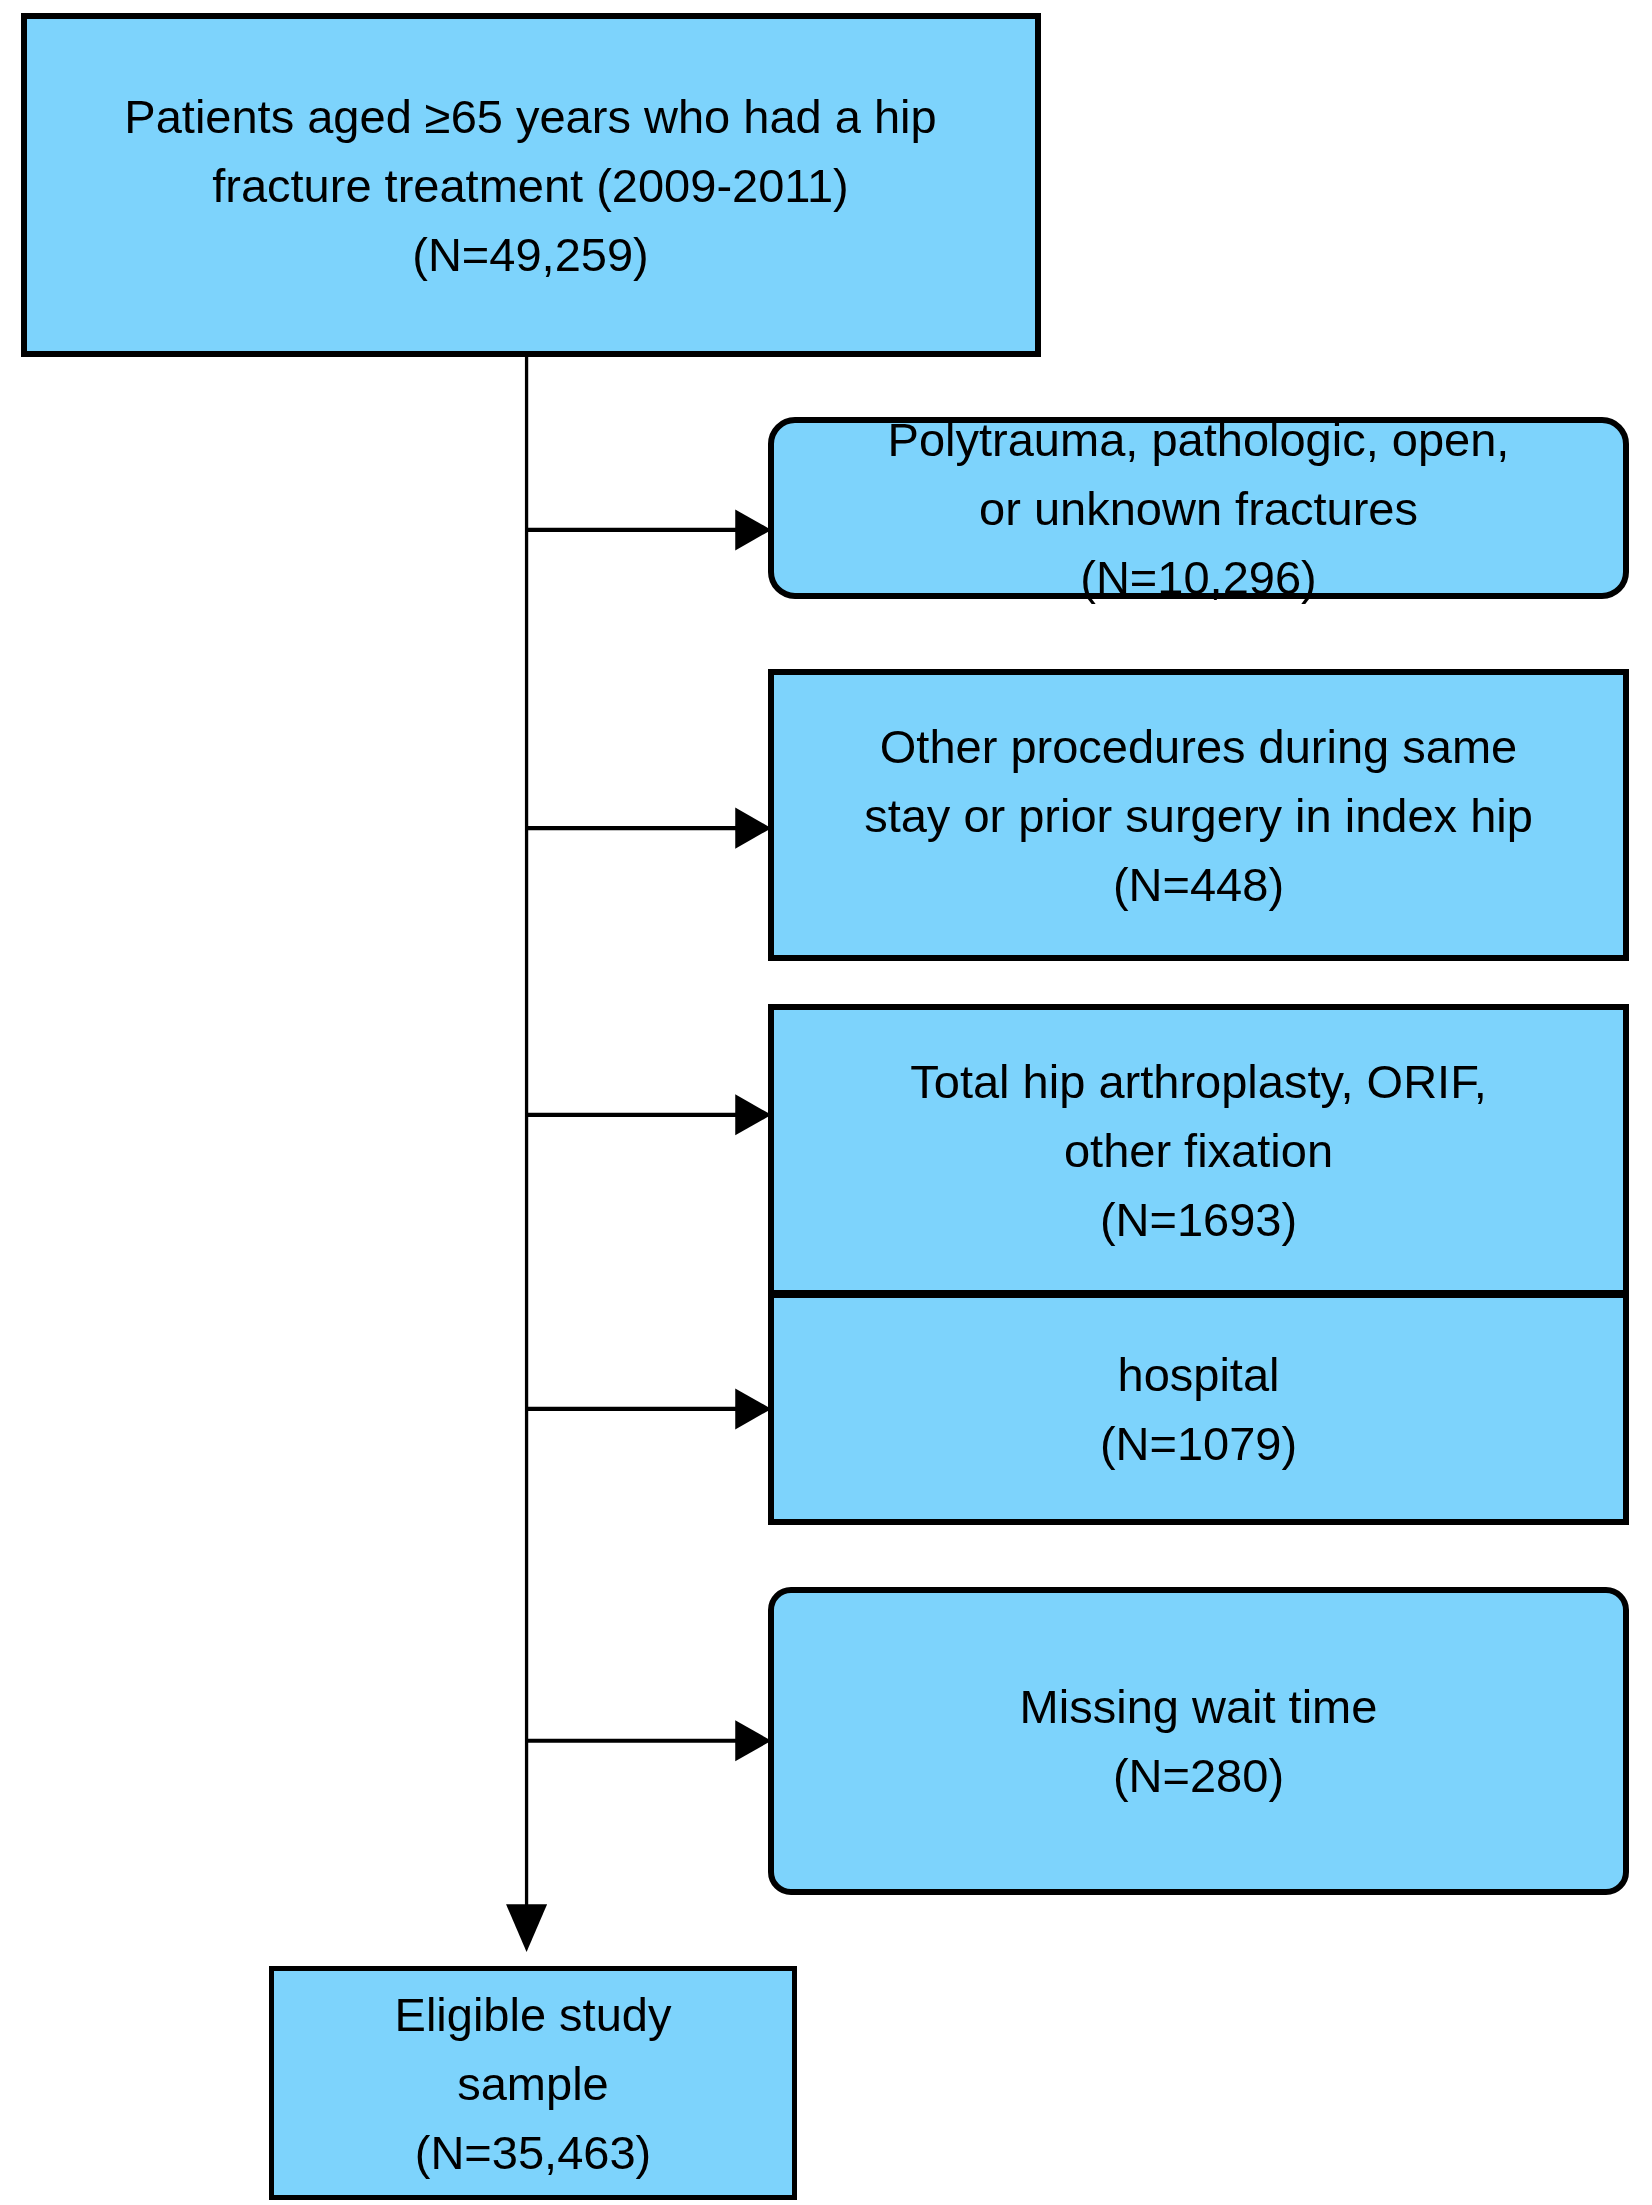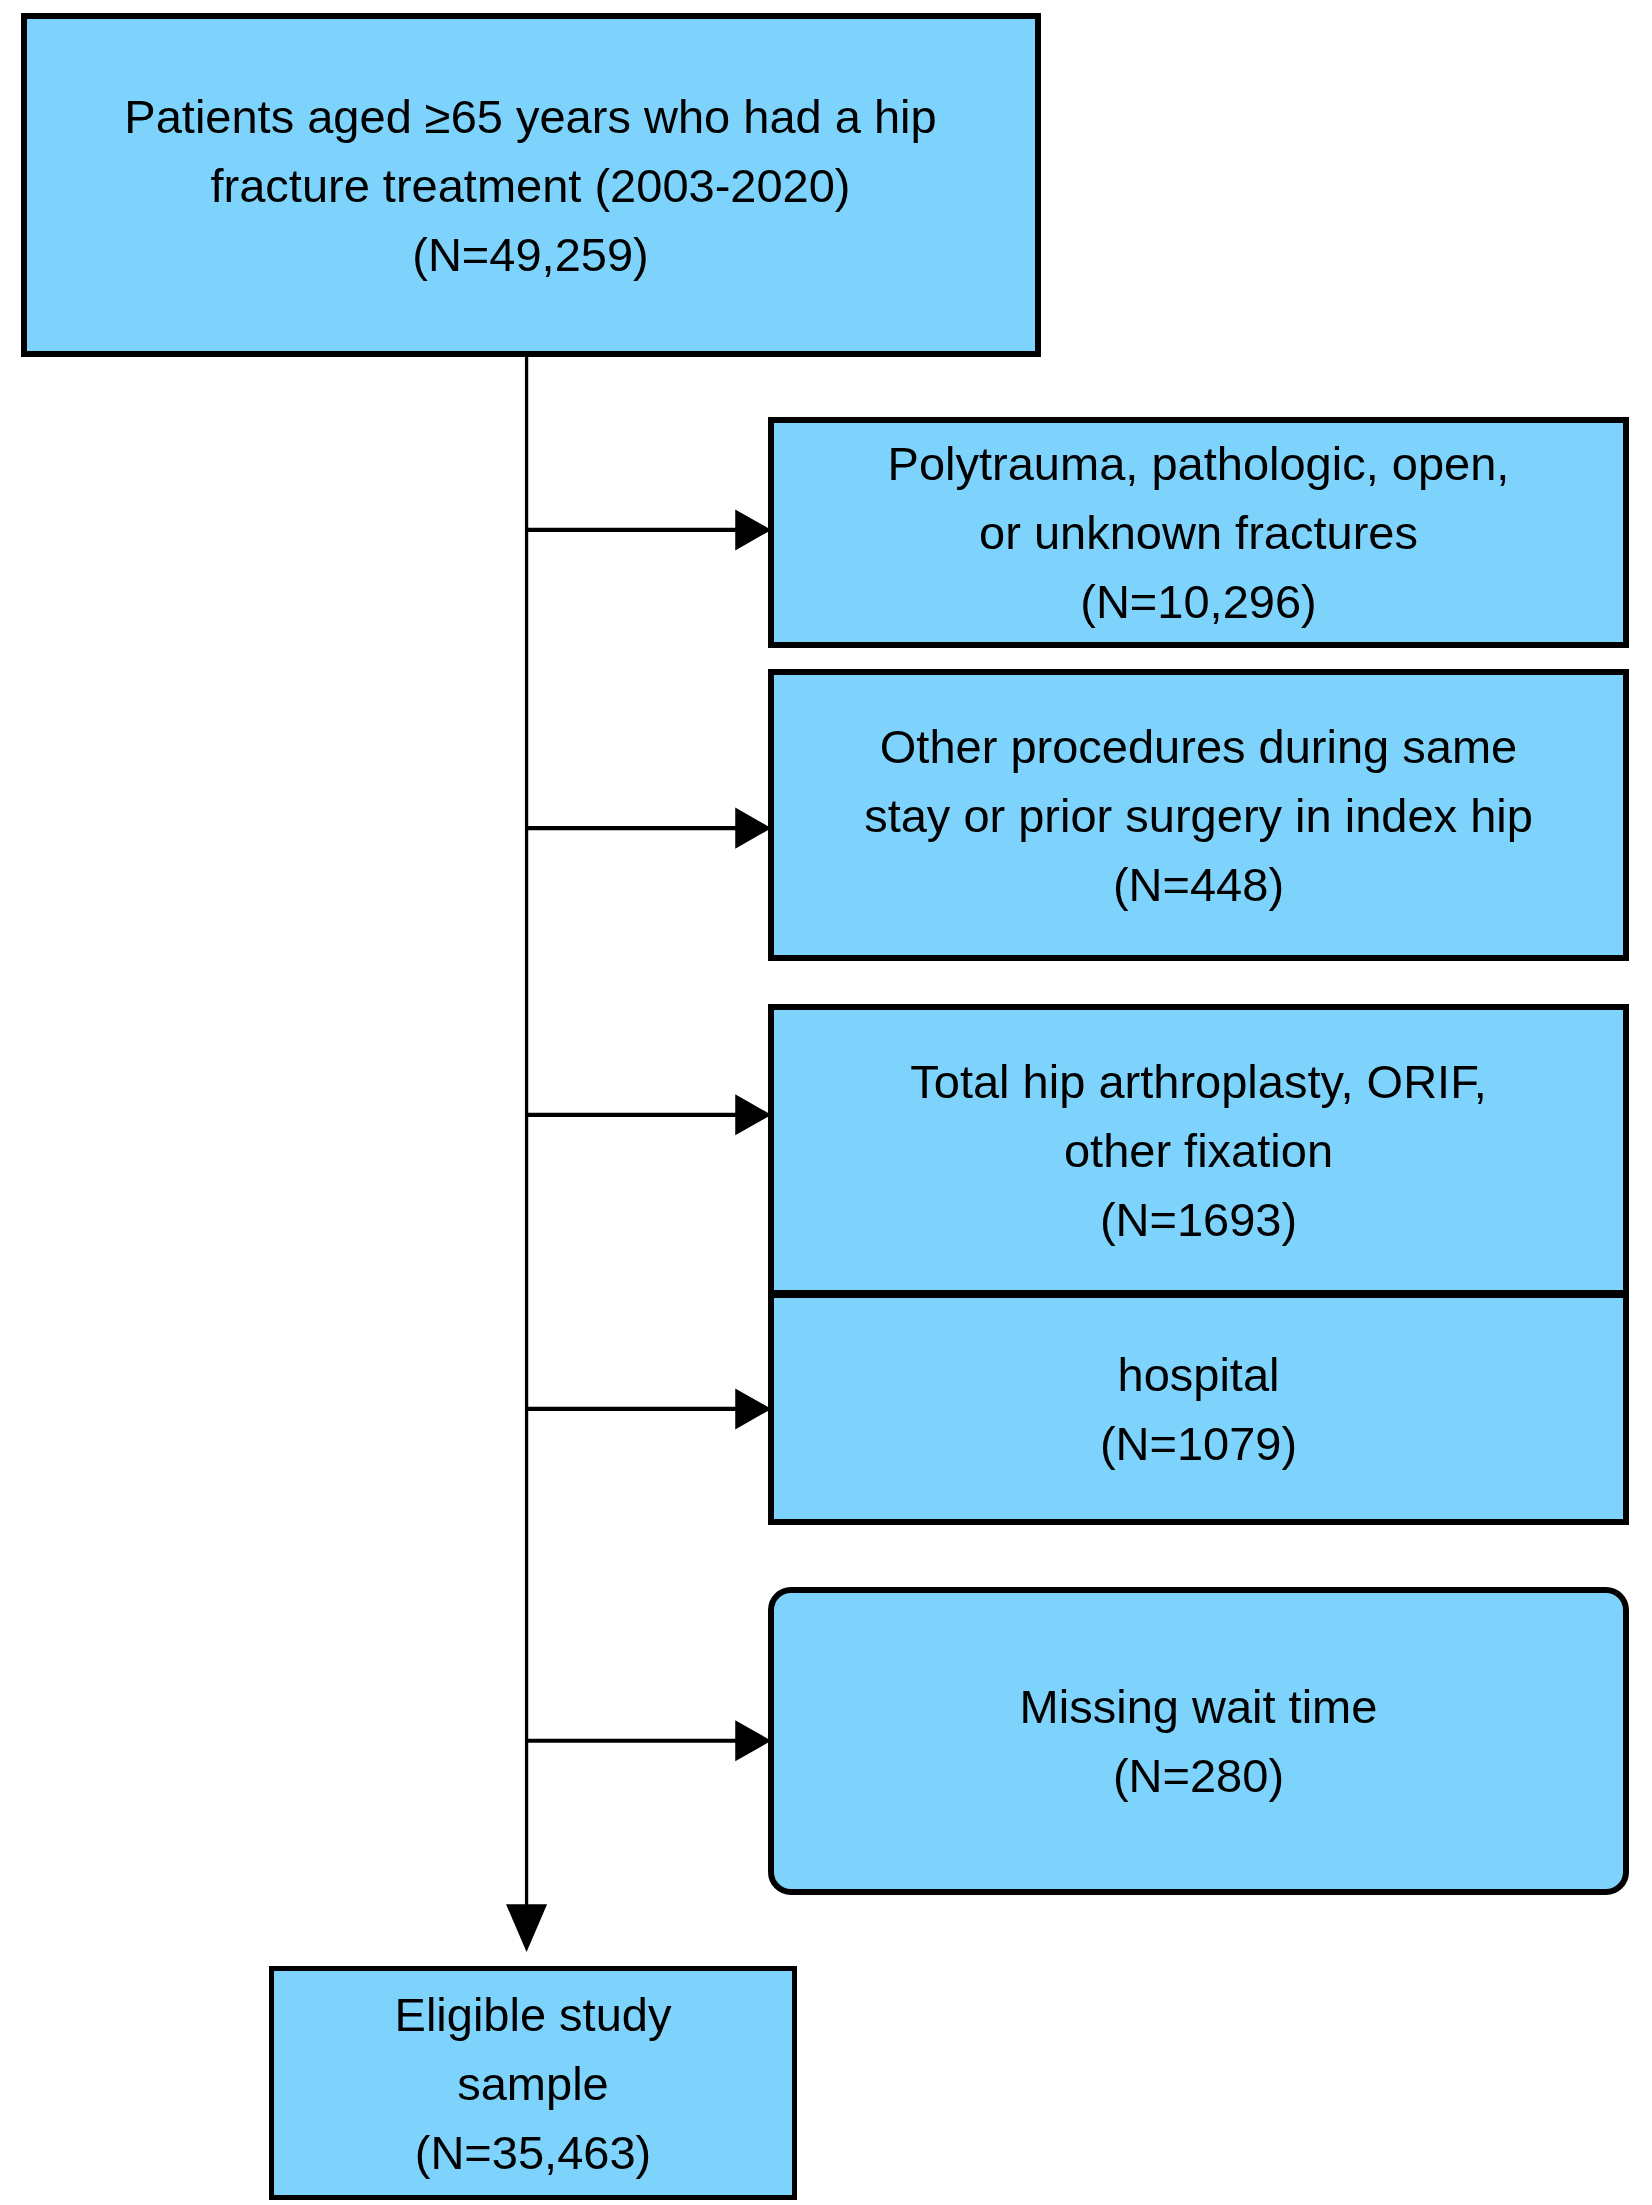--- a/index.html
+++ b/index.html
@@ -43,21 +43,21 @@
   .source-box {
     left: 20.5px;
     top: 13px;
     width: 1020px;
     height: 344px;
   }
   .excl-box {
     left: 768px;
     width: 861px;
   }
-  .excl-1 { top: 417px;  height: 231px; }
+  .excl-1 { top: 417px;  height: 182px; border-radius: 27px; }
   .excl-2 { top: 669px;  height: 292px; }
   .excl-3 { top: 1004px; height: 292px; }
   .excl-4 { top: 1292px; height: 233px; }
   .excl-5 { top: 1587px; height: 308px; border-radius: 23px; }
   .result-box {
     left: 269px;
     top: 1954px;
     width: 528px;
     height: 234px;
     border-width: 5.8px;
@@ -86,21 +86,21 @@
 
     <line x1="641" y1="1715" x2="899" y2="1715" stroke="#000000" stroke-width="5"></line>
     <polygon points="895,1690 895,1740 939,1715" fill="#000000"></polygon>
 
     <line x1="641" y1="2119" x2="899" y2="2119" stroke="#000000" stroke-width="5"></line>
     <polygon points="895,2094 895,2144 939,2119" fill="#000000"></polygon>
   </svg>
 
   <div class="box source-box">
     <div class="tl">Patients aged ≥65 years who had a hip</div>
-    <div class="tl">fracture treatment (2003-2020)</div>
+    <div class="tl">fracture treatment (2009-2011)</div>
     <div class="tl">(N=49,259)</div>
   </div>
 
   <div class="box excl-box excl-1">
     <div class="tl">Polytrauma, pathologic, open,</div>
     <div class="tl">or unknown fractures</div>
     <div class="tl">(N=10,296)</div>
   </div>
 
   <div class="box excl-box excl-2">

